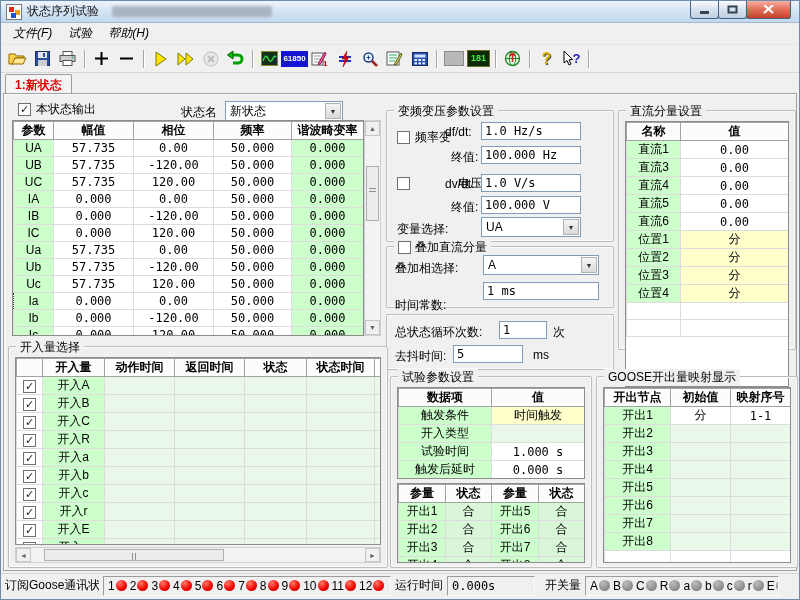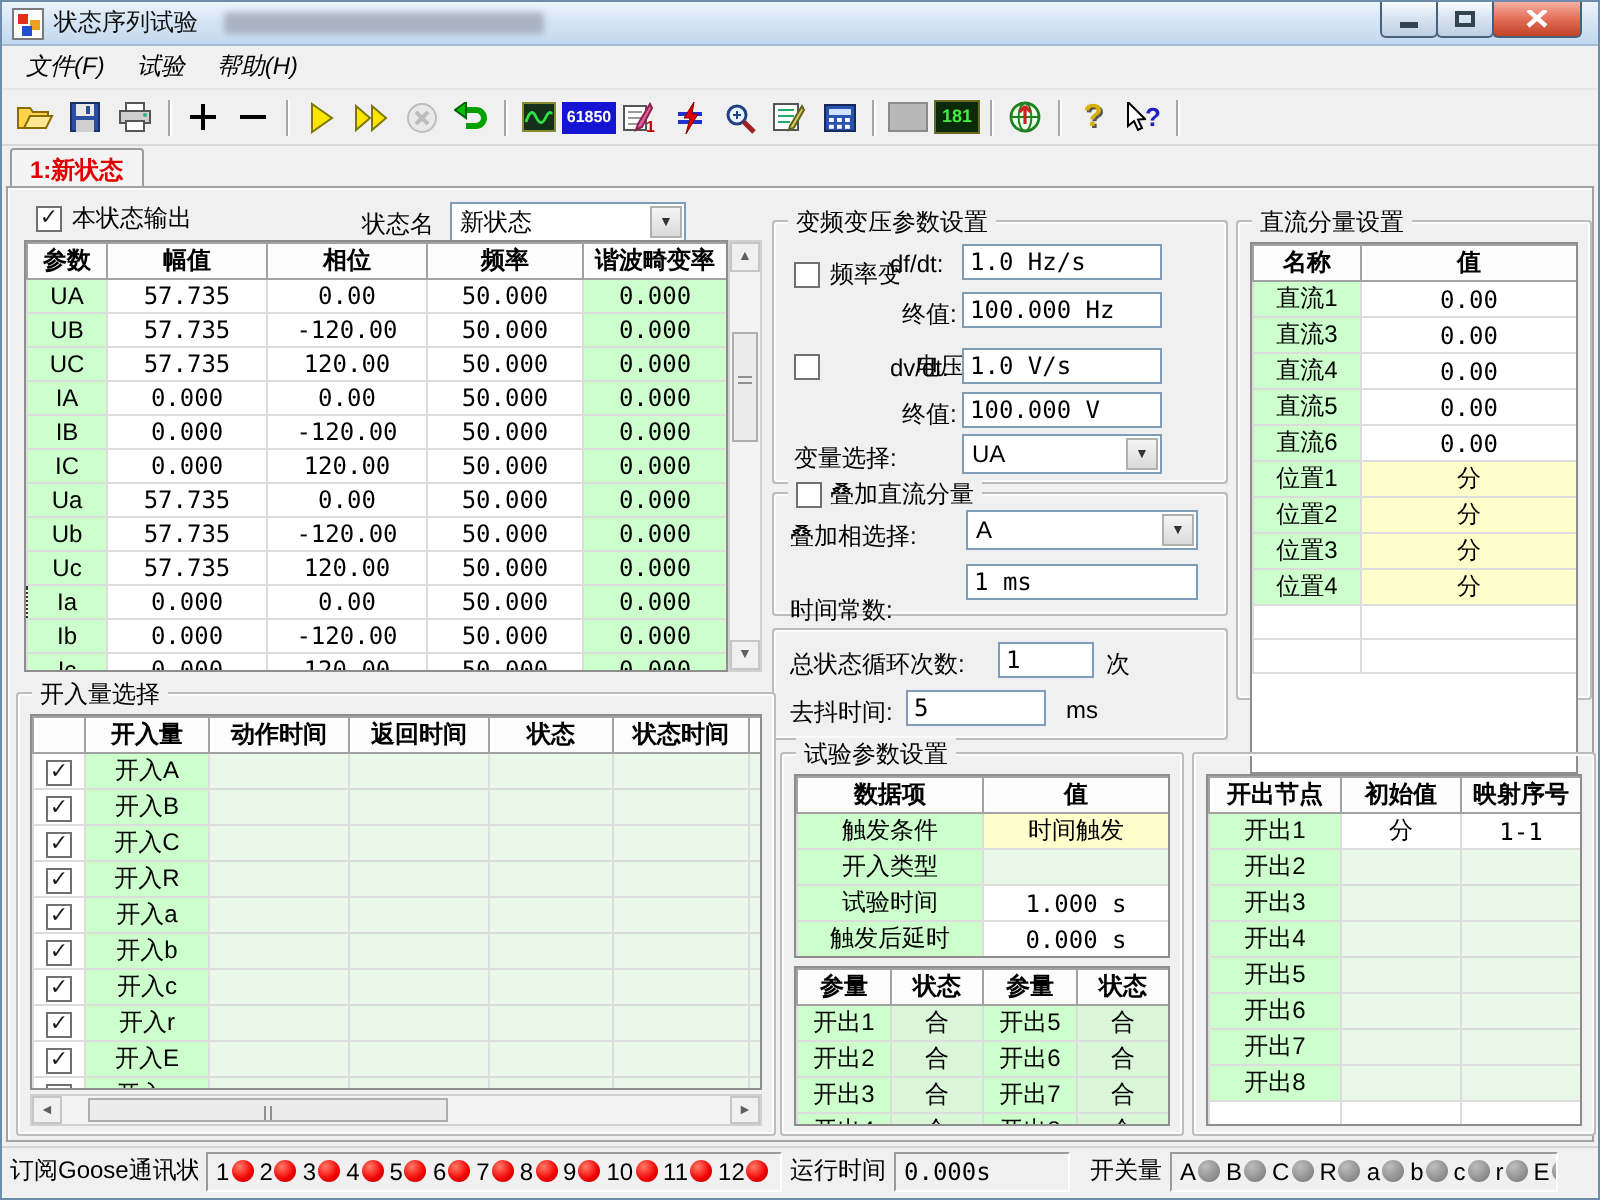--- a/index.html
+++ b/index.html
@@ -712,20 +712,21 @@
                 <td class="cval2">合</td>
                 <td class="cname">开出8</td>
                 <td class="cval2">合</td>
               </tr>
         </tbody>
           </table>
       </div>
     </div>
 
     <div class="group" style="left:592px; top:282px; width:202px; height:192px;">
+      <div class="gtitle">GOOSE开出量映射显示</div>
       <div class="tbl-wrap" style="left:6px; top:10px; width:188px; height:176px;">
         <table class="grid" style="width:186px;">
           <colgroup>
               <col style="width:66px">
               <col style="width:60px">
               <col style="width:60px">
             </colgroup>
           <tbody>
               <tr>
                 <th>开出节点</th>

